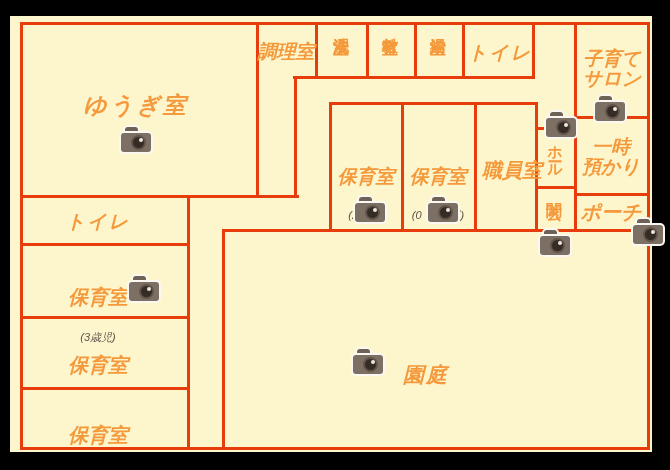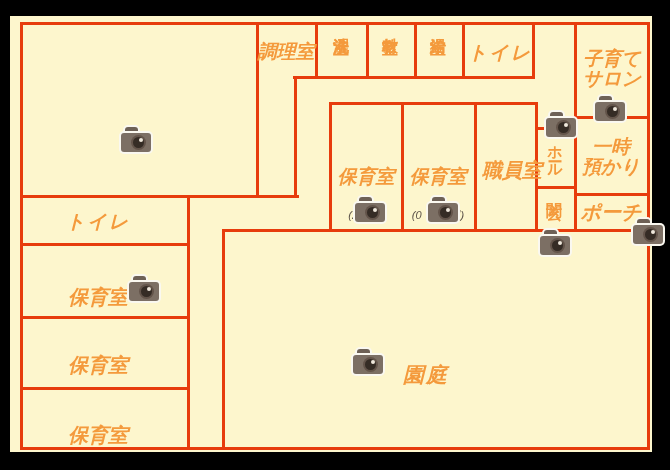--- a/index.html
+++ b/index.html
@@ -56,20 +56,21 @@
     <div class="w" style="left:535px;top:127px;width:42px;height:3px;"></div>
     <div class="w" style="left:535px;top:186px;width:42px;height:3px;"></div>
     <div class="w" style="left:574px;top:193px;width:76px;height:3px;"></div>
     <div class="w" style="left:20px;top:195px;width:279px;height:3px;"></div>
     <div class="w" style="left:222px;top:229px;width:428px;height:3px;"></div>
     <div class="w" style="left:20px;top:243px;width:170px;height:3px;"></div>
     <div class="w" style="left:20px;top:316px;width:170px;height:3px;"></div>
     <div class="w" style="left:20px;top:387px;width:170px;height:3px;"></div>
   </div>
 
+  <div class="lbl" style="left:56px;top:93px;width:160px;font-size:23px;letter-spacing:3px;">ゆうぎ室</div>
   <div class="lbl" style="left:255px;top:42px;width:62px;font-size:19px;">調理室</div>
   <div class="vlbl" style="left:333px;top:25px;font-size:16px;">洗濯室</div>
   <div class="vlbl" style="left:382px;top:25px;font-size:16px;">教材室</div>
   <div class="vlbl" style="left:430px;top:25px;font-size:16px;">給湯室</div>
   <div class="lbl" style="left:460px;top:43px;width:80px;font-size:19px;letter-spacing:2px;">トイレ</div>
   <div class="lbl" style="left:577px;top:49px;width:70px;font-size:19px;">子育て
 サロン</div>
   <div class="vlbl" style="left:548px;top:136px;font-size:15px;">ホール</div>
   <div class="lbl" style="left:472px;top:160px;width:80px;font-size:20px;">職員室</div>
   <div class="lbl" style="left:574px;top:137px;width:74px;font-size:19px;">一時
@@ -80,20 +81,21 @@
   </div>
   <div class="lbl" style="left:403px;top:147px;width:70px;font-size:19px;">
     <div class="room-name">保育室</div>
     <div class="sub">(0・1歳児)</div>
   </div>
   <div class="vlbl" style="left:546px;top:190px;font-size:16px;">玄関</div>
   <div class="lbl" style="left:574px;top:202px;width:74px;font-size:20px;">ポーチ</div>
   <div class="lbl" style="left:38px;top:212px;width:120px;font-size:19px;letter-spacing:2px;">トイレ</div>
   <div class="lbl" style="left:38px;top:266px;width:120px;font-size:20px;">
     <div class="room-name">保育室</div>
+    <div class="sub">(3歳児)</div>
   </div>
   <div class="lbl" style="left:38px;top:334px;width:120px;font-size:20px;">
     <div class="room-name">保育室</div>
   </div>
   <div class="lbl" style="left:38px;top:404px;width:120px;font-size:20px;">
     <div class="room-name">保育室</div>
     
   </div>
   <div class="lbl" style="left:396px;top:364px;width:60px;font-size:21px;letter-spacing:2px;">園庭</div>
 

